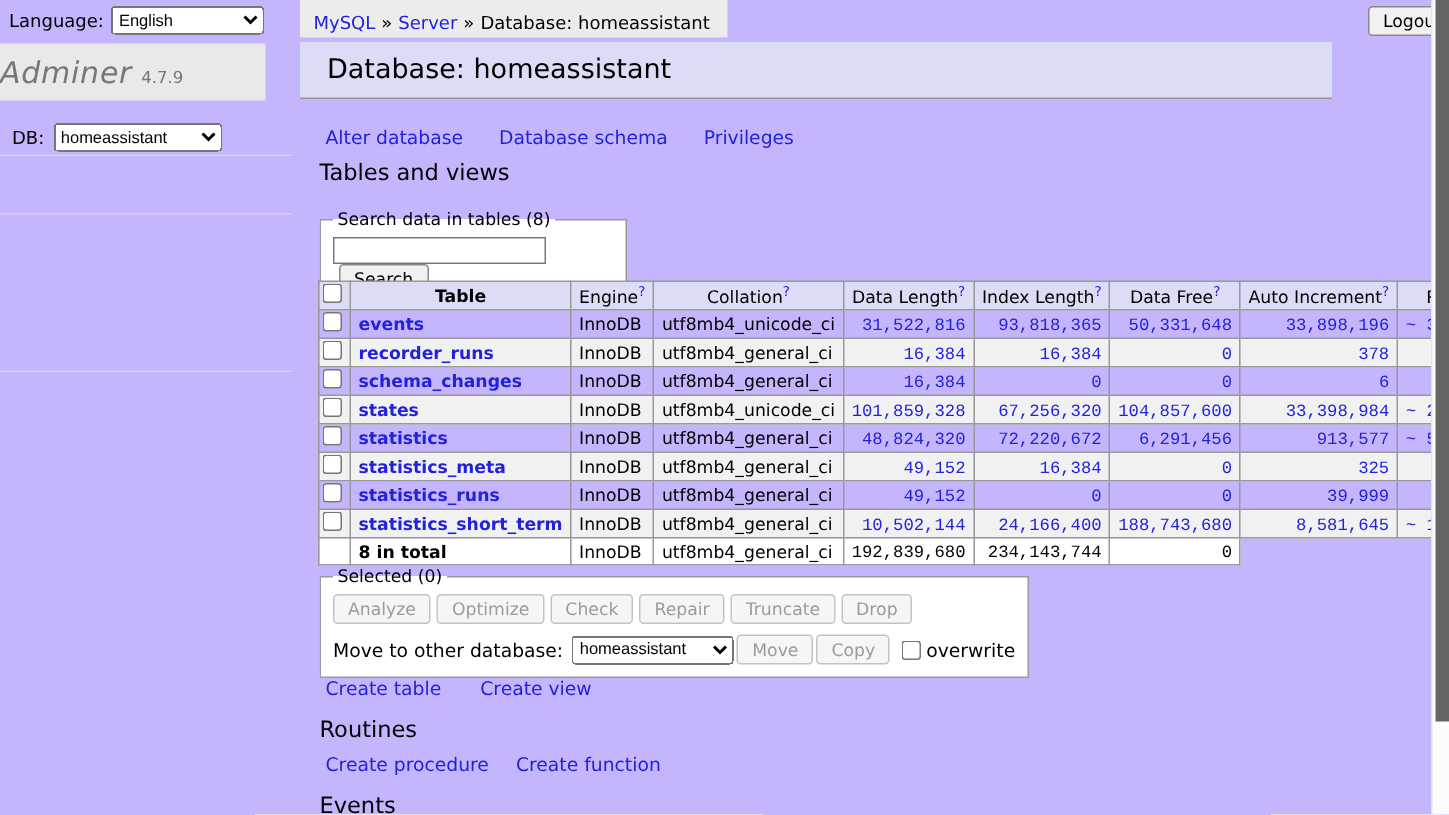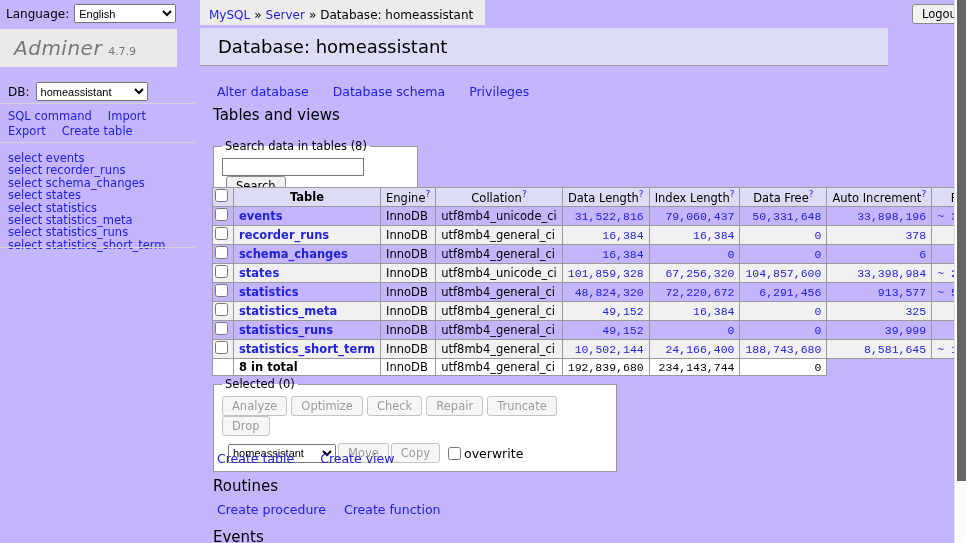--- a/index.html
+++ b/index.html
@@ -10,21 +10,21 @@
   html,body{margin:0;padding:0;background:#fff;}
   #app{position:relative;width:966px;height:543px;overflow:hidden;background:#c4b5fd;
        font-family:"DejaVu Sans","Liberation Sans",sans-serif;font-size:12px;color:#000;}
   a.link{color:var(--link);text-decoration:none;cursor:pointer;}
   .block{display:block;}
   
   .lang-row{position:absolute;left:6px;top:4px;display:flex;align-items:center;gap:5px;}
   .lang-row select{width:102px;height:19px;font-size:11px;}
   
   .logo-box{position:absolute;left:0;top:29px;width:177px;height:38px;background:#e9e9e9;
-            display:flex;align-items:center;padding-left:14px;}
+            display:flex;align-items:center;}
   .logo-name{font-size:20px;font-style:italic;color:var(--muted);letter-spacing:.5px;}
   .logo-ver{font-size:11px;color:var(--muted);margin-left:6px;margin-top:6px;}
   .db-row{position:absolute;left:8px;top:82px;display:flex;align-items:center;gap:6px;}
   .db-row select{width:112px;height:19px;font-size:11px;}
   .hr{position:absolute;left:0;width:195px;height:1px;background:#d4d4d4;}
   .sb-actions{position:absolute;left:8px;top:109px;line-height:15px;font-size:11.5px;}
   .sb-actions a{margin-right:16px;}
   .tbl-links{position:absolute;left:8px;top:152px;font-size:11.5px;line-height:12.4px;}
   
   .breadcrumb{position:absolute;left:200px;top:0;height:25px;background:var(--bar);
@@ -106,35 +106,21 @@
     <span class="logo-name">Adminer</span>
     <span class="logo-ver">4.7.9</span>
   </div>
   <div class="db-row">
     <span>DB:</span>
     <select>
       <option>homeassistant</option>
     </select>
   </div>
   <div class="hr" style="top:103px"></div>
-  <div class="sb-actions">
-    <div id="sb-actions-1"><a class="link">SQL command</a><a class="link">Import</a></div>
-    <div id="sb-actions-2"><a class="link">Export</a><a class="link">Create table</a></div>
-  </div>
   <div class="hr" style="top:142px"></div>
-  <div class="tbl-links" id="tbl-links">
-      <a class="link block">select events</a>
-      <a class="link block">select recorder_runs</a>
-      <a class="link block">select schema_changes</a>
-      <a class="link block">select states</a>
-      <a class="link block">select statistics</a>
-      <a class="link block">select statistics_meta</a>
-      <a class="link block">select statistics_runs</a>
-      <a class="link block">select statistics_short_term</a>
-    </div>
   <div class="hr" style="top:247px"></div>
 
   <div class="title-bar">
     <span>Database: homeassistant</span>
   </div>
   <div class="nav-links" id="nav-links"><a class="link">Alter database</a><a class="link">Database schema</a><a class="link">Privileges</a></div>
 
   <h3 class="h-tables">Tables and views</h3>
 
   <fieldset class="search-fs">
@@ -170,21 +156,21 @@
           <th>Rows<sup>?</sup></th>
         </tr>
       </thead>
     <tbody id="tbody">
         <tr>
           <td class="chk"><input type="checkbox" style=""></td>
           <td><a class="link tname">events</a></td>
           <td>InnoDB</td>
           <td>utf8mb4_unicode_ci</td>
           <td class="num"><span>31,522,816</span></td>
-          <td class="num"><span>79,060,437</span></td>
+          <td class="num"><span>93,818,365</span></td>
           <td class="num"><span>50,331,648</span></td>
           <td class="num"><span>33,898,196</span></td>
           <td class="num"><span>~ 312,180</span></td>
         </tr>
         <tr>
           <td class="chk"><input type="checkbox" style=""></td>
           <td><a class="link tname">recorder_runs</a></td>
           <td>InnoDB</td>
           <td>utf8mb4_general_ci</td>
           <td class="num"><span>16,384</span></td>
@@ -272,20 +258,21 @@
           <td class="noborder"></td>
           <td class="noborder"></td>
         </tr>
       </tfoot>
   </table>
 
   <fieldset class="selected-fs">
     <legend>Selected (0)</legend>
     <div class="sel-btn-row" id="sel-btn-row"><button disabled="">Analyze</button><button disabled="">Optimize</button><button disabled="">Check</button><button disabled="">Repair</button><button disabled="">Truncate</button><button disabled="">Drop</button></div>
     <div class="sel-move-row">
+      <span>Move to other database:</span>
       <select>
         <option>homeassistant</option>
       </select>
       <button disabled="">Move</button>
       <button disabled="">Copy</button>
       <label>
         <input type="checkbox" style="">
         <span>overwrite</span>
       </label>
     </div>

